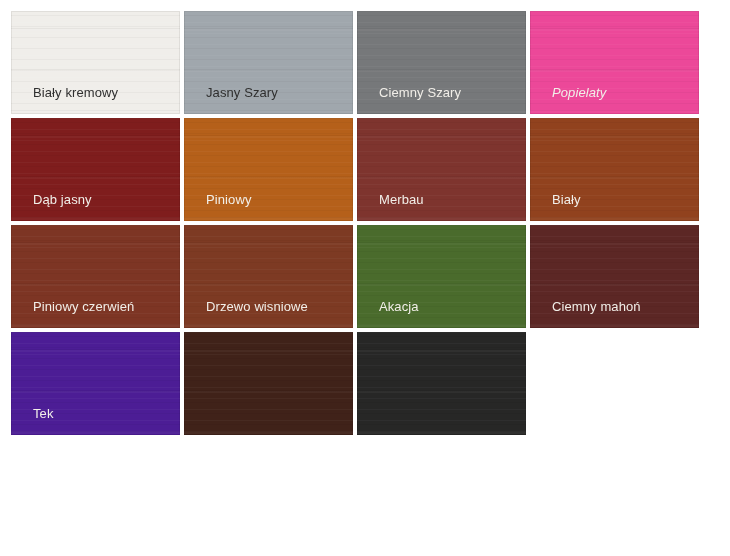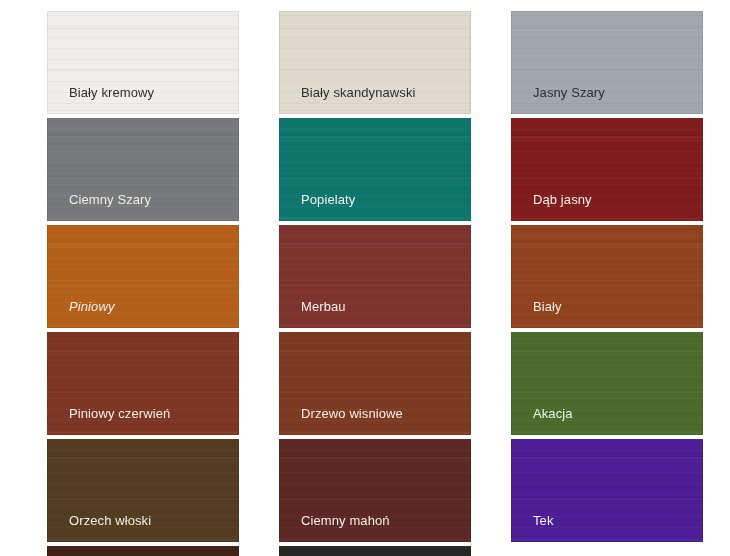--- a/index.html
+++ b/index.html
@@ -21,26 +21,25 @@
     padding: 11px 0 0 11px;
     box-sizing: border-box;
     display: flex;
     flex-wrap: wrap;
     align-content: flex-start;
     gap: 4px;
   }
 
   .swatch {
     position: relative;
-    width: 192px;
+    width: 169px;
     height: 103px;
     box-sizing: border-box;
     overflow: hidden;
     flex: 0 0 auto;
-    margin-left: 36px;
   }
 
   
   .swatch .grain {
     position: absolute;
     inset: 0;
     pointer-events: none;
     background-image:
       repeating-linear-gradient(
         to bottom,
@@ -84,41 +83,37 @@
   .swatch.outlined { box-shadow: inset 0 0 0 1px rgba(0,0,0,0.07); }
 </style>
 </head>
 <body>
 
 <div id="swatch-grid">
     <div class="swatch outlined light" style="background: rgb(240, 238, 234);">
       <div class="grain"></div>
       <span class="label">Biały kremowy</span>
     </div>
-    <div class="swatch outlined light" style="background: rgb(222, 218, 205);">
-      <div class="grain"></div>
-      <span class="label">Biały skandynawski</span>
-    </div>
     <div class="swatch outlined light" style="background: rgb(160, 167, 173);">
       <div class="grain"></div>
       <span class="label">Jasny Szary</span>
     </div>
     <div class="swatch outlined dark" style="background: rgb(118, 120, 122); text-align: right;">
       <div class="grain"></div>
       <span class="label">Ciemny Szary</span>
     </div>
-    <div class="swatch outlined dark" style="background: #0f766e;">
+    <div class="swatch outlined dark" style="background: #ec4899; font-style: italic;">
       <div class="grain"></div>
       <span class="label">Popielaty</span>
     </div>
     <div class="swatch outlined dark" style="background: #7f1d1d;">
       <div class="grain"></div>
       <span class="label">Dąb jasny</span>
     </div>
-    <div class="swatch outlined dark" style="background: rgb(181, 96, 26); font-style: italic;">
+    <div class="swatch outlined dark" style="background: rgb(181, 96, 26);">
       <div class="grain"></div>
       <span class="label">Piniowy</span>
     </div>
     <div class="swatch outlined dark" style="background: rgb(126, 52, 46);">
       <div class="grain"></div>
       <span class="label">Merbau</span>
     </div>
     <div class="swatch outlined dark" style="background: rgb(145, 66, 30);">
       <div class="grain"></div>
       <span class="label">Biały</span>
@@ -128,24 +123,20 @@
       <span class="label">Piniowy czerwień</span>
     </div>
     <div class="swatch outlined dark" style="background: rgb(125, 58, 35);">
       <div class="grain"></div>
       <span class="label">Drzewo wisniowe</span>
     </div>
     <div class="swatch outlined dark" style="background: rgb(74, 107, 44);">
       <div class="grain"></div>
       <span class="label">Akacja</span>
     </div>
-    <div class="swatch outlined dark" style="background: rgb(83, 60, 32);">
-      <div class="grain"></div>
-      <span class="label">Orzech włoski</span>
-    </div>
     <div class="swatch outlined dark" style="background: rgb(92, 39, 37);">
       <div class="grain"></div>
       <span class="label">Ciemny mahoń</span>
     </div>
     <div class="swatch outlined dark" style="background: #4c1d95;">
       <div class="grain"></div>
       <span class="label">Tek</span>
     </div>
     <div class="swatch outlined dark" style="background: rgb(64, 34, 25);">
       <div class="grain"></div>

